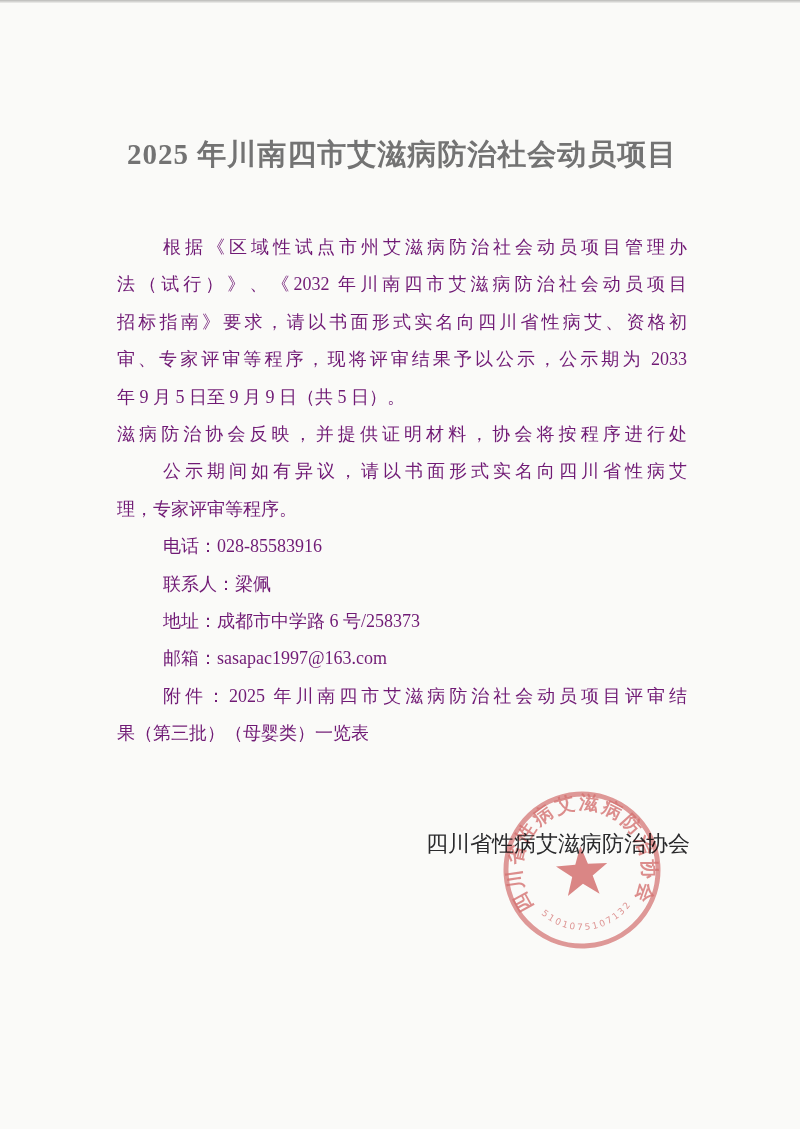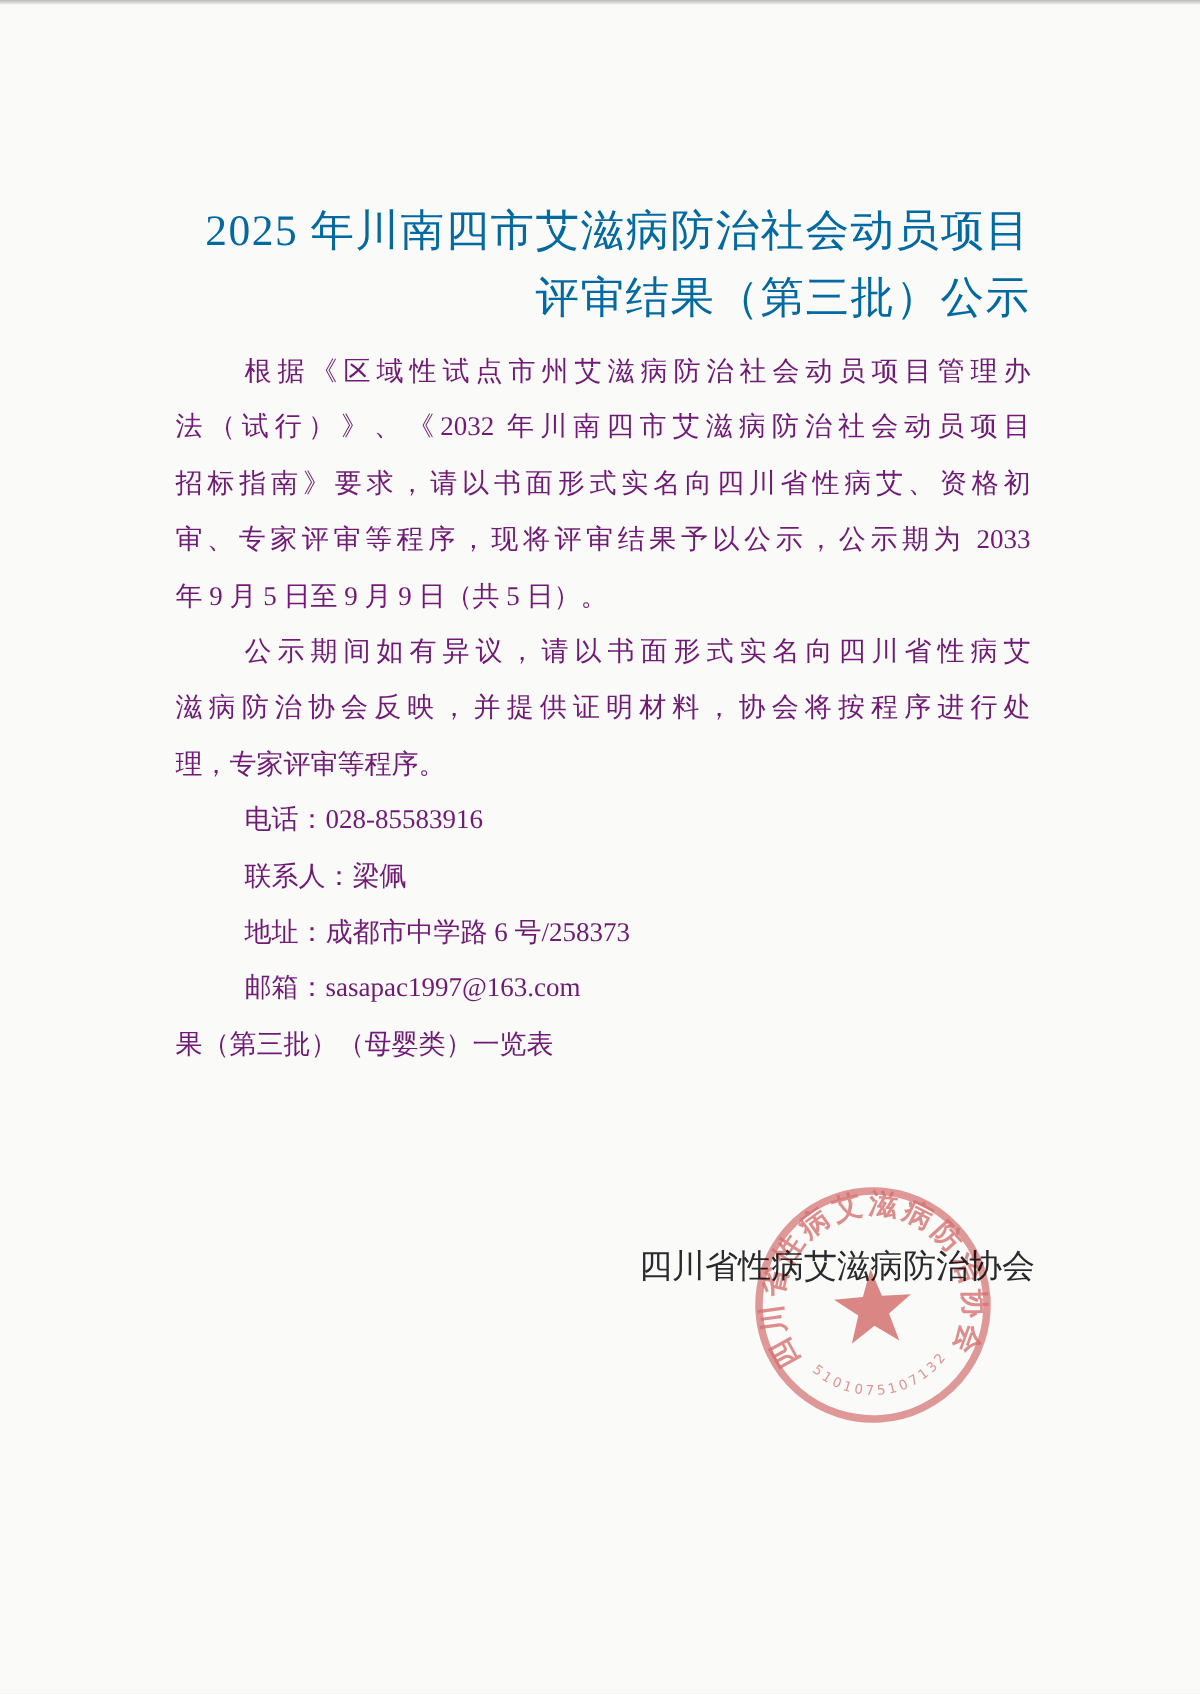--- a/index.html
+++ b/index.html
@@ -20,25 +20,25 @@
     position: absolute;
     top: 0; left: 0; right: 0;
     height: 3px;
     background: linear-gradient(#b9b9b7, #efefed);
   }
   .title-block {
     position: absolute;
     left: 117px;
     top: 132px;
     width: 570px;
-    text-align: right;
-    font-weight: 400;
+    text-align: center;
+    font-weight: 700;
     font-size: 29px;
     line-height: 45px;
-    color: #0369a1;
+    color: #737373;
     letter-spacing: 1px;
   }
   .body-block {
     position: absolute;
     left: 117px;
     top: 229px;
     width: 570px;
     font-size: 18px;
     line-height: 37.4px;
     color: #701a75;
@@ -87,36 +87,36 @@
   .seal-star { fill-opacity: 0.85; }
 </style>
 </head>
 <body>
 
 <div class="page">
   <div class="scan-edge"></div>
 
   <div class="title-block">
     <div class="title-line">2025 年川南四市艾滋病防治社会动员项目</div>
-    <div class="title-line">评审结果（第三批）公示</div>
   </div>
 
   <div class="body-block">
     <div class="body-line indent full">根据《区域性试点市州艾滋病防治社会动员项目管理办</div>
     <div class="body-line full">法（试行）》、《2032 年川南四市艾滋病防治社会动员项目</div>
     <div class="body-line full">招标指南》要求，请以书面形式实名向四川省性病艾、资格初</div>
     <div class="body-line full">审、专家评审等程序，现将评审结果予以公示，公示期为 2033</div>
     <div class="body-line">年 9 月 5 日至 9 月 9 日（共 5 日）。</div>
+    <div class="body-line full">滋病防治协会反映，并提供证明材料，协会将按程序进行处</div>
     <div class="body-line indent full">公示期间如有异议，请以书面形式实名向四川省性病艾</div>
-    <div class="body-line full">滋病防治协会反映，并提供证明材料，协会将按程序进行处</div>
     <div class="body-line">理，专家评审等程序。</div>
     <div class="body-line indent">电话：028-85583916</div>
     <div class="body-line indent">联系人：梁佩</div>
     <div class="body-line indent">地址：成都市中学路 6 号/258373</div>
     <div class="body-line indent">邮箱：sasapac1997@163.com</div>
+    <div class="body-line indent full">附件：2025 年川南四市艾滋病防治社会动员项目评审结</div>
     <div class="body-line">果（第三批）（母婴类）一览表</div>
   </div>
 
   <div class="signature-block">
     <div>四川省性病艾滋病防治协会</div>
   </div>
 
   <svg class="seal" viewBox="-85 -85 170 170" aria-hidden="true">
     <circle class="seal-ring" r="76" fill="none" stroke-width="5" stroke="#cf5151"></circle>
     <path id="sealArcTop" d="M -48.4 37.1 A 61 61 0 1 1 48.4 37.1" fill="none"></path>

